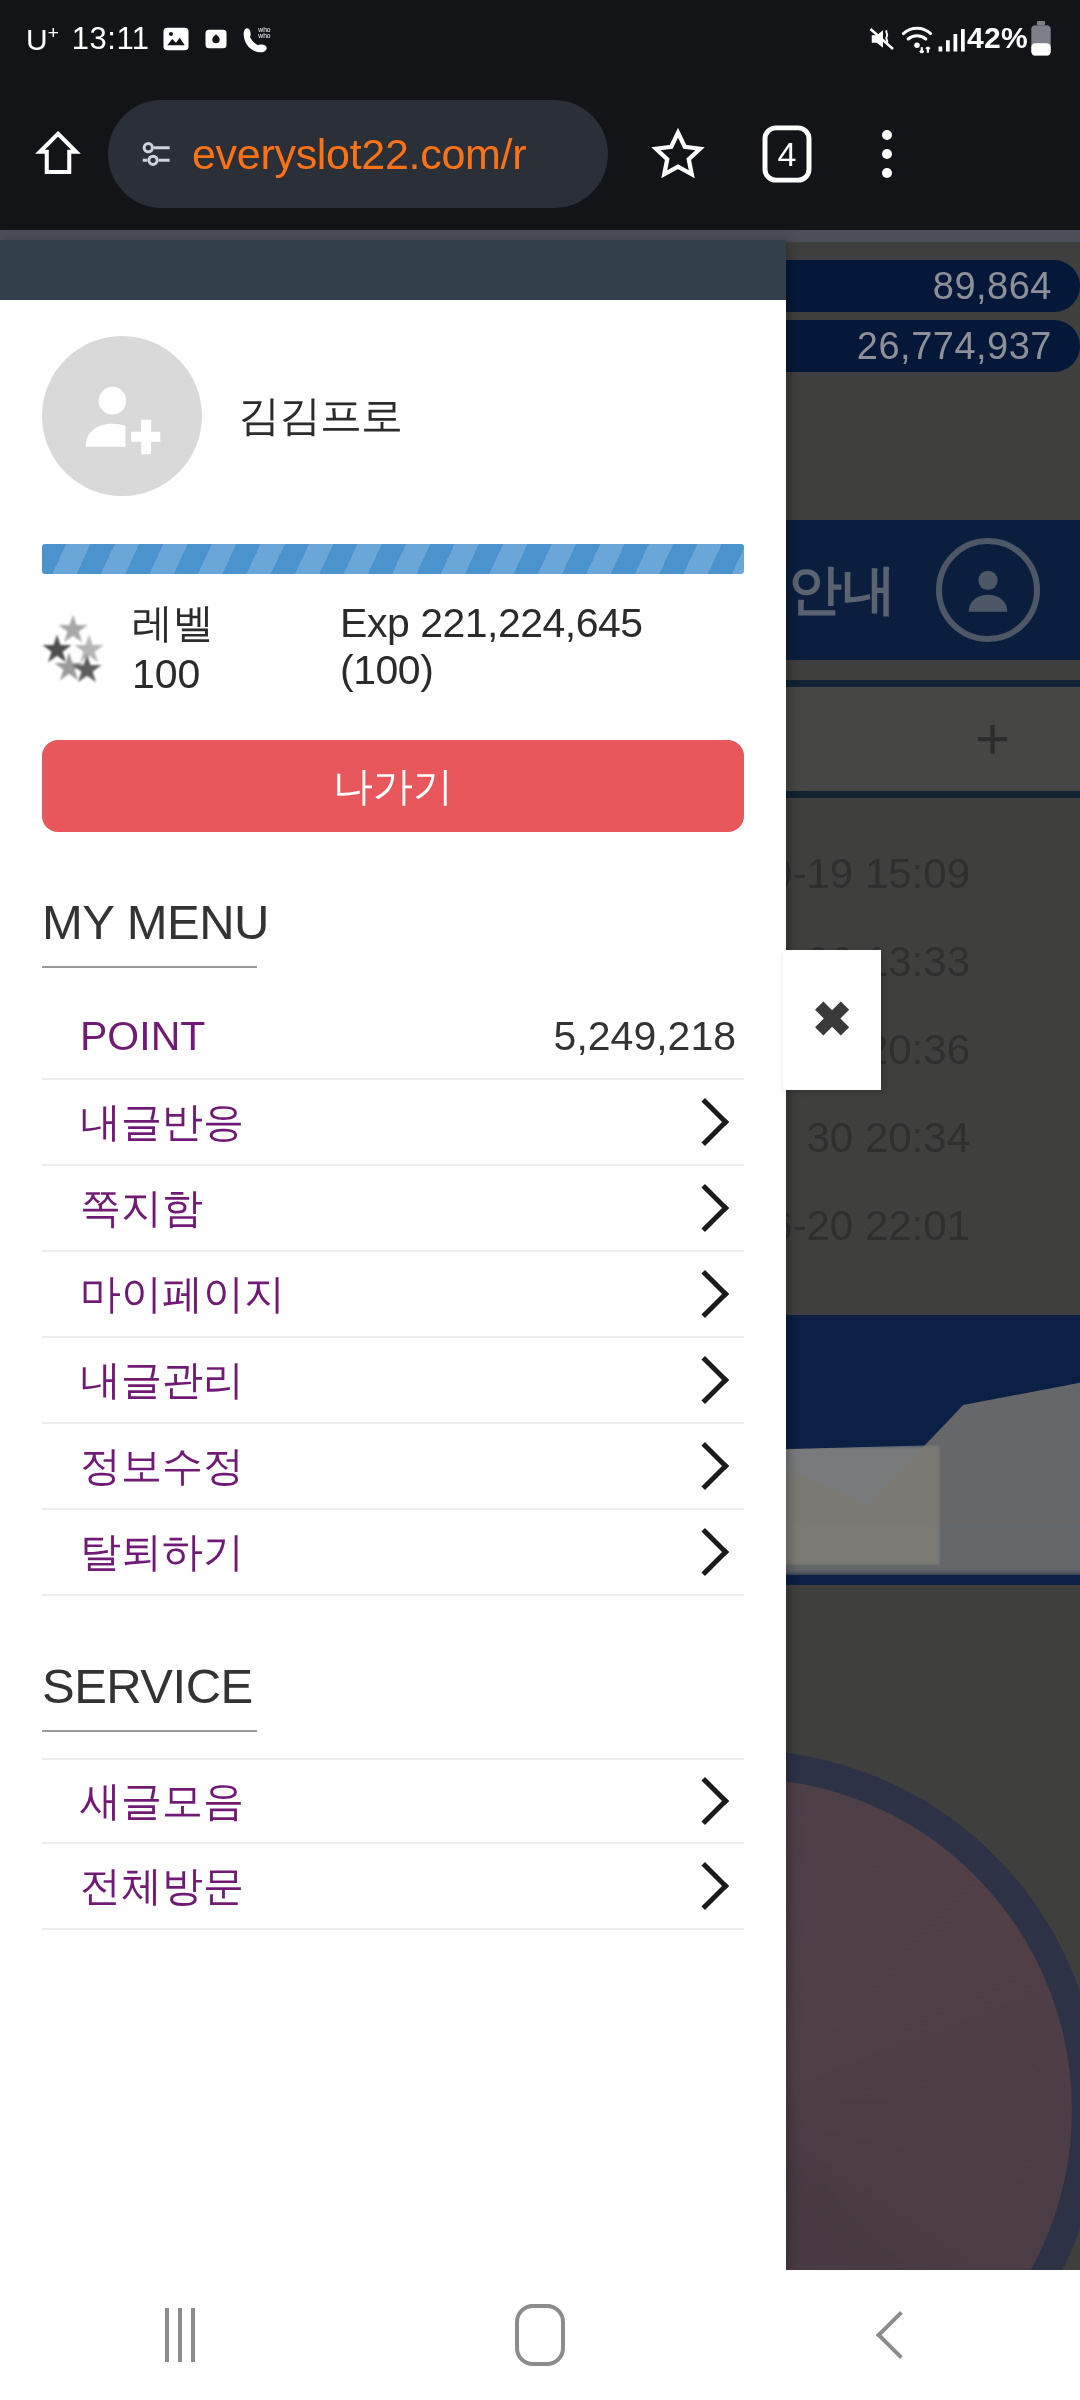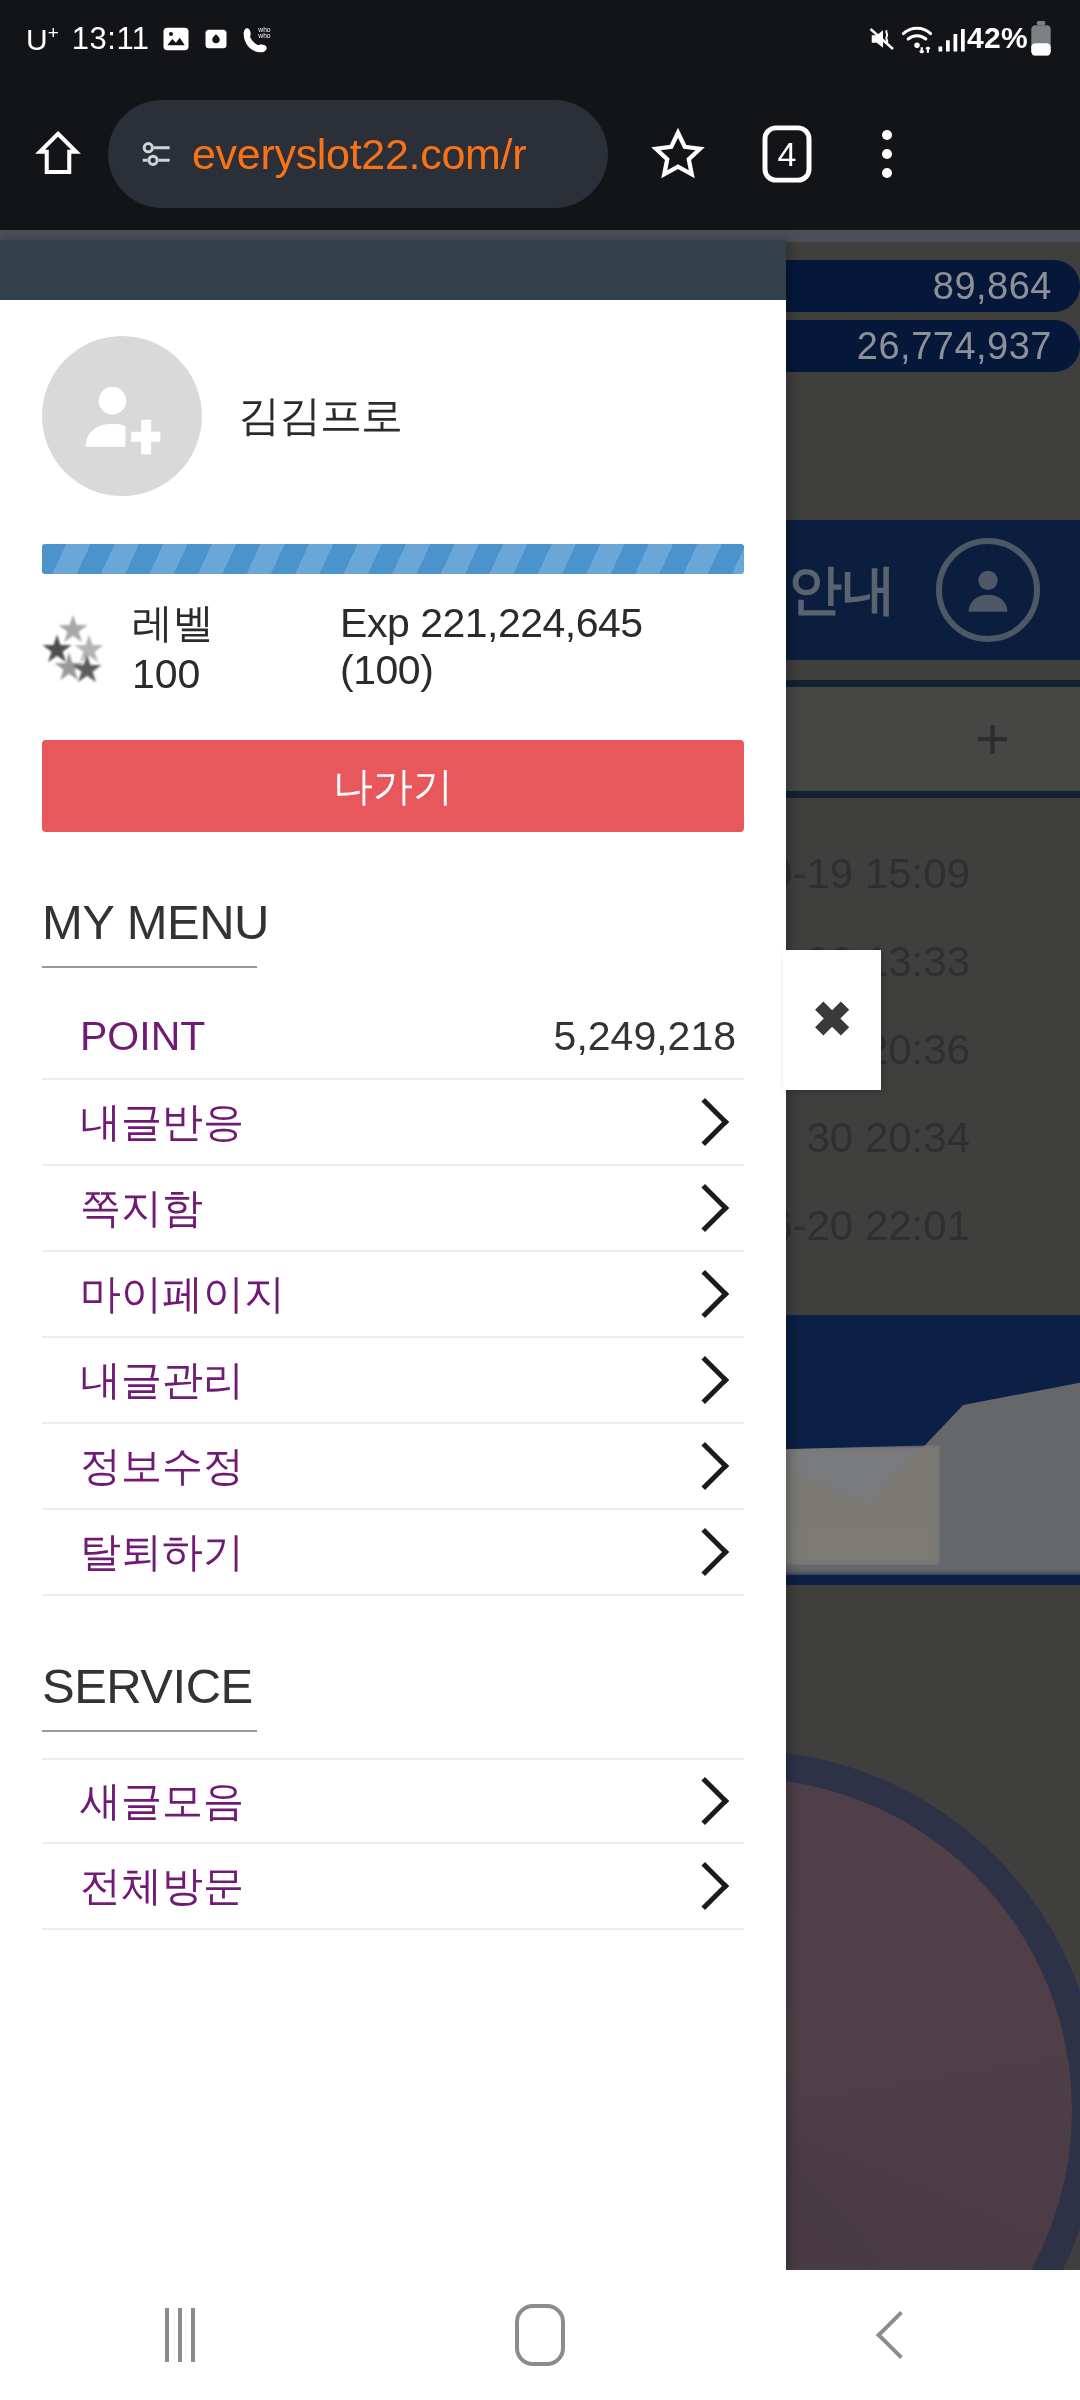--- a/index.html
+++ b/index.html
@@ -154,21 +154,21 @@
   .stars span:nth-child(1) { left: 14px; top: -2px; color: #a8a8a8; }
   .stars span:nth-child(2) { left: -2px; top: 18px; color: #4e4e4e; }
   .stars span:nth-child(3) { left: 30px; top: 18px; color: #b4b4b4; }
   .stars span:nth-child(4) { left: 10px; top: 36px; color: #9a9a9a; }
   .stars span:nth-child(5) { left: 28px; top: 38px; color: #5d5d5d; }
   .level-text { font-size: 41px; color: #2b2b2b; }
   .exp-text { font-size: 41px; color: #2b2b2b; letter-spacing: -.5px; }
 
   .logout-btn {
     margin: 42px 42px 0 42px; height: 92px; background: #e8575c; color: #fff;
-    border: none; border-radius: 4px; width: calc(100% - 84px);
+    border: none; border-radius: 16px; width: calc(100% - 84px);
     font-size: 40px; font-family: "Liberation Sans", sans-serif; cursor: pointer;
   }
 
   .section-title {
     margin: 62px 0 0 42px; font-size: 49px; color: #333; font-weight: 400;
     letter-spacing: -.5px; display: inline-block;
   }
   .section-rule { margin: 16px 0 0 42px; width: 215px; height: 2px; background: #9a9a9a; }
 
   .menu-list { margin: 26px 42px 0 42px; }

